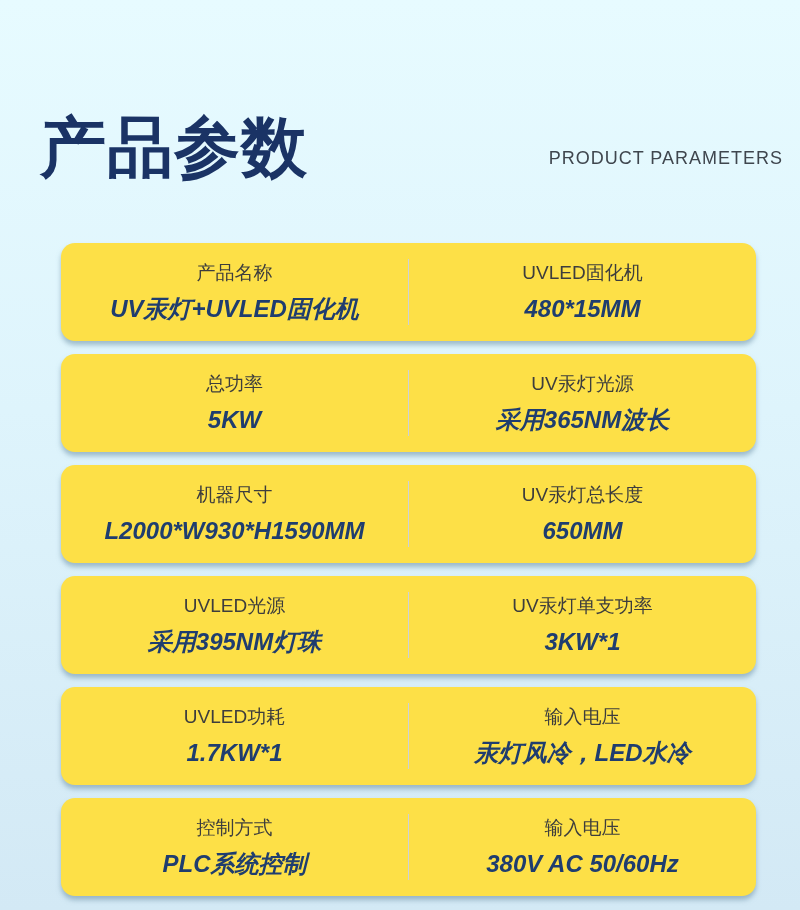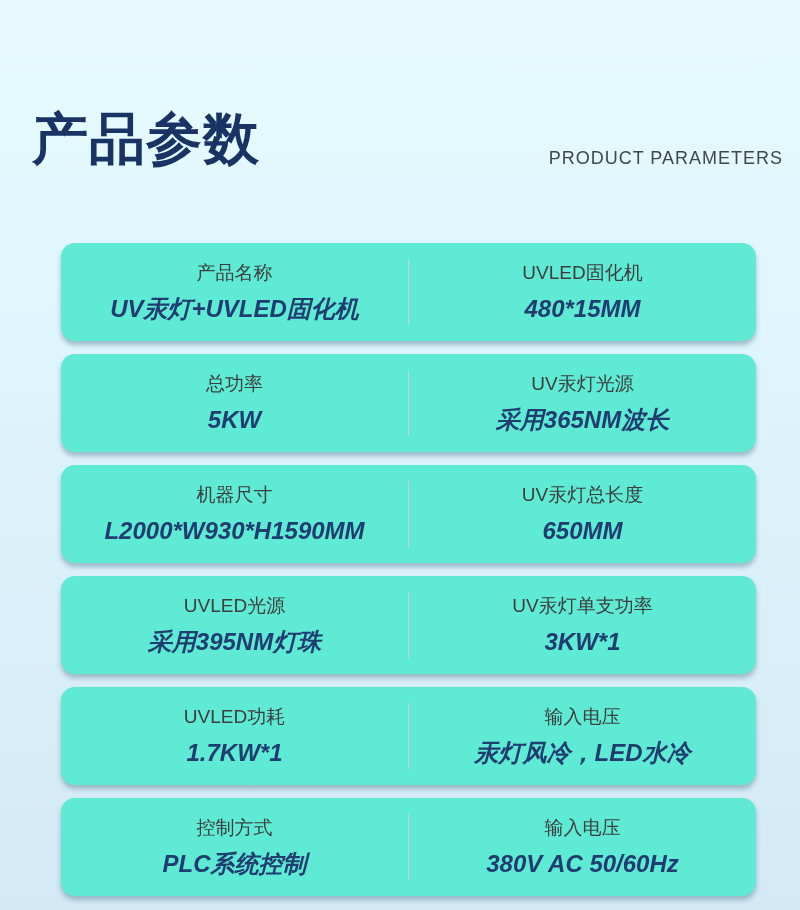--- a/index.html
+++ b/index.html
@@ -10,22 +10,22 @@
     position: relative;
     overflow: hidden;
     background: linear-gradient(180deg, #e7fbff 0%, #def4fc 45%, #d3e9f5 100%);
     font-family: "Liberation Sans", "DejaVu Sans", sans-serif;
   }
   .header { position: absolute; top: 0; left: 0; width: 100%; height: 243px; }
   .page-title {
     position: absolute;
     left: 28px;
     top: 96px;
-    margin: 4px;
-    font-size: 56px;
+    margin: 12px;
+    font-size: 66px;
     line-height: 78px;
     font-weight: 700;
     letter-spacing: 1px;
     color: #1a3365;
   }
   .page-subtitle {
     position: absolute;
     right: 17px;
     top: 148px;
     font-size: 18px;
@@ -36,21 +36,21 @@
   }
   .cards {
     position: absolute;
     top: 243px;
     left: 61px;
     width: 695px;
   }
   .card {
     height: 98px;
     margin-bottom: 13px;
-    background: #5eead4;
+    background: #fde047;
     border-radius: 14px;
     box-shadow: 0 4px 5px rgba(104, 141, 162, 0.55);
     display: flex;
     align-items: stretch;
   }
   .cell {
     flex: 1 1 0;
     display: flex;
     flex-direction: column;
     align-items: center;

